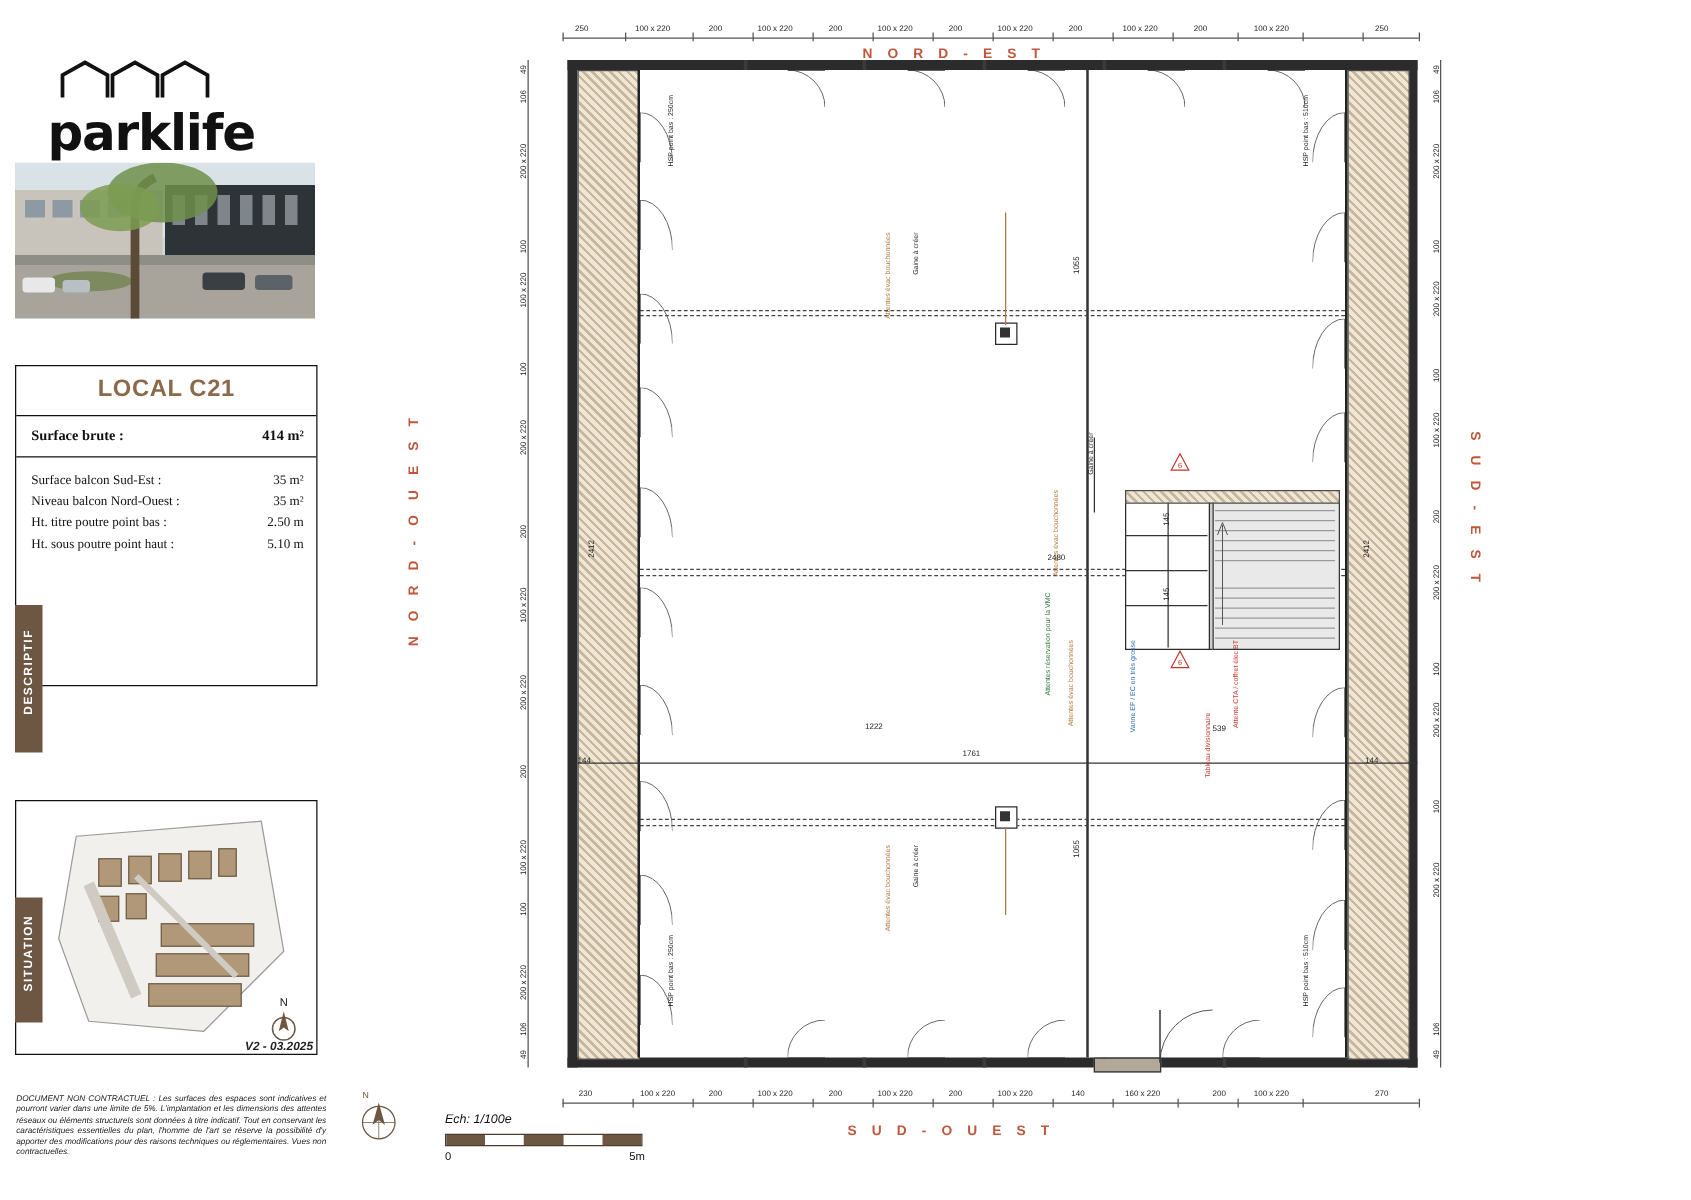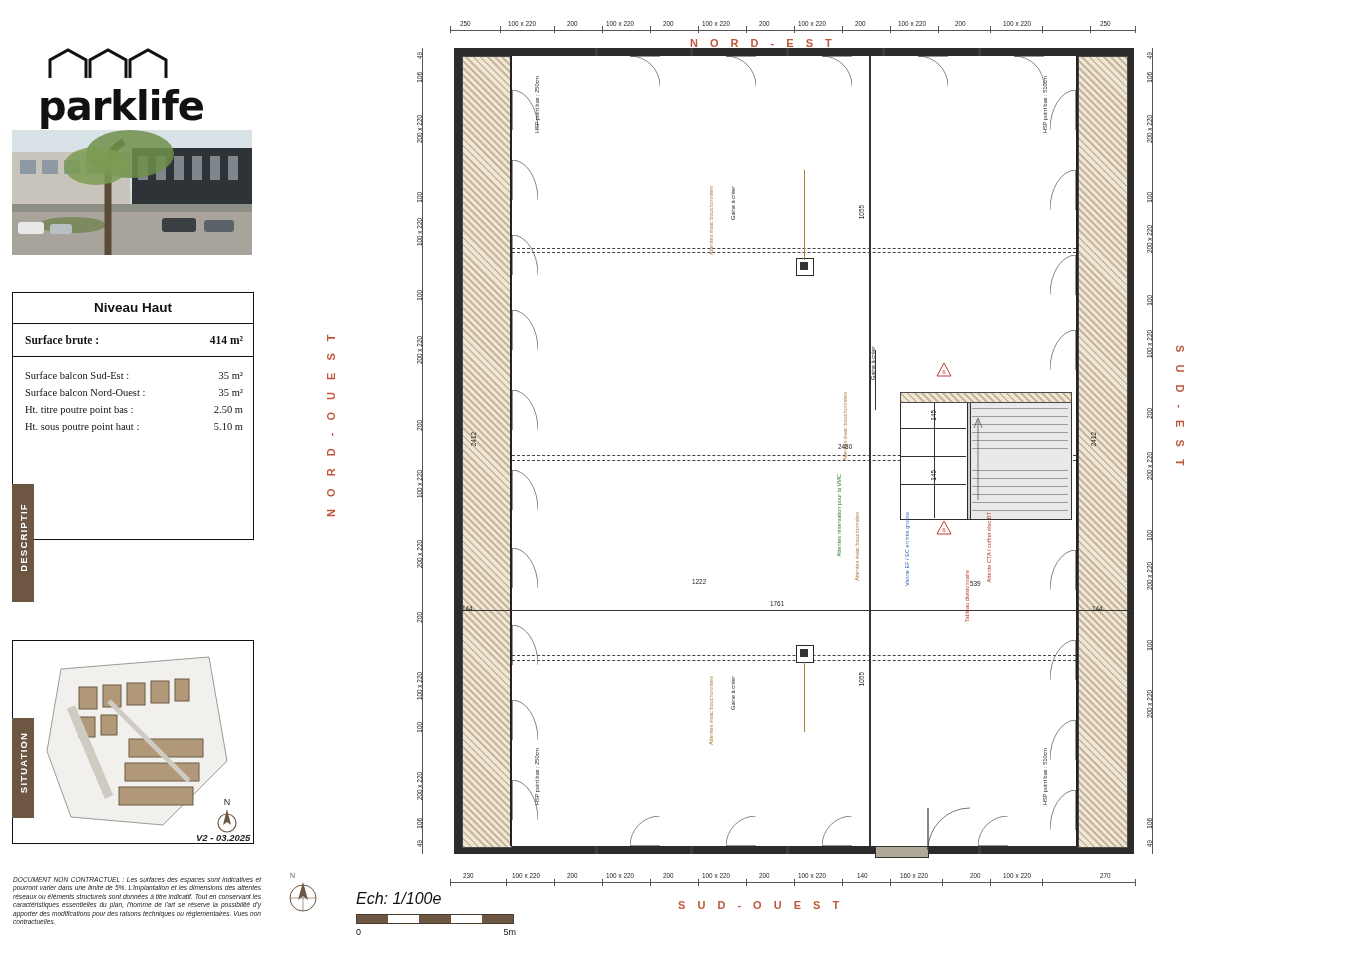--- a/index.html
+++ b/index.html
@@ -42,21 +42,21 @@
 
   .version{position:absolute;left:196px;top:832px;font-size:9.5px;font-style:italic;font-weight:bold;color:#222;}
 
   .legal{position:absolute;left:13px;top:876px;width:248px;font-size:6.6px;line-height:8.4px;color:#222;text-align:justify;font-style:italic;}
 
   
   .compass{position:absolute;left:282px;top:868px;width:42px;height:52px;}
 
   
   .scale{position:absolute;left:356px;top:890px;width:160px;}
-  .scale-label{font-size:16px;font-style:italic;color:#111;margin-bottom:6px;}
+  .scale-label{font-size:10px;font-style:italic;color:#111;margin-bottom:6px;}
   .scale-bar{display:flex;height:8px;width:156px;border:1px solid #4b3b2d;}
   .scale-bar div{flex:1;}
   .sb-d{background:#6d5743;}
   .sb-l{background:#ffffff;}
   .scale-nums{display:flex;justify-content:space-between;font-size:9px;margin-top:3px;width:160px;}
 
   
   .lifelogo{position:absolute;left:1148px;top:872px;width:190px;height:60px;}
   .life-g{position:absolute;left:0;top:4px;width:50px;height:50px;}
   .life-txt{position:absolute;left:56px;top:6px;}
@@ -137,33 +137,33 @@
         <ellipse cx="86" cy="34" rx="34" ry="20" fill="#7da martinez" opacity="0"></ellipse>
         <ellipse cx="84" cy="36" rx="32" ry="19" fill="#7d9c52" opacity="0.85"></ellipse>
         <rect x="6" y="92" width="26" height="12" rx="3" fill="#e8e8e8"></rect>
         <rect x="38" y="94" width="22" height="10" rx="3" fill="#b9c0c4"></rect>
         <rect x="150" y="88" width="34" height="14" rx="3" fill="#3a3f44"></rect>
         <rect x="192" y="90" width="30" height="12" rx="3" fill="#5c6368"></rect>
       </svg>
     </div>
 
     <div class="descbox">
-      <div class="desc-sub">Niveau Haut</div>
+      <div class="desc-title">LOCAL C21</div>
       <div class="desc-body">
         <div class="row-brute">
           <span>Surface brute :</span>
           <span>414 m²</span>
         </div>
         <div class="rows">
           <div class="r">
             <span>Surface balcon Sud-Est :</span>
             <span class="v">35 m²</span>
           </div>
           <div class="r">
-            <span>Surface balcon Nord-Ouest :</span>
+            <span>Niveau balcon Nord-Ouest :</span>
             <span class="v">35 m²</span>
           </div>
           <div class="r">
             <span>Ht. titre poutre point bas :</span>
             <span class="v">2.50 m</span>
           </div>
           <div class="r">
             <span>Ht. sous poutre point haut :</span>
             <span class="v">5.10 m</span>
           </div>

